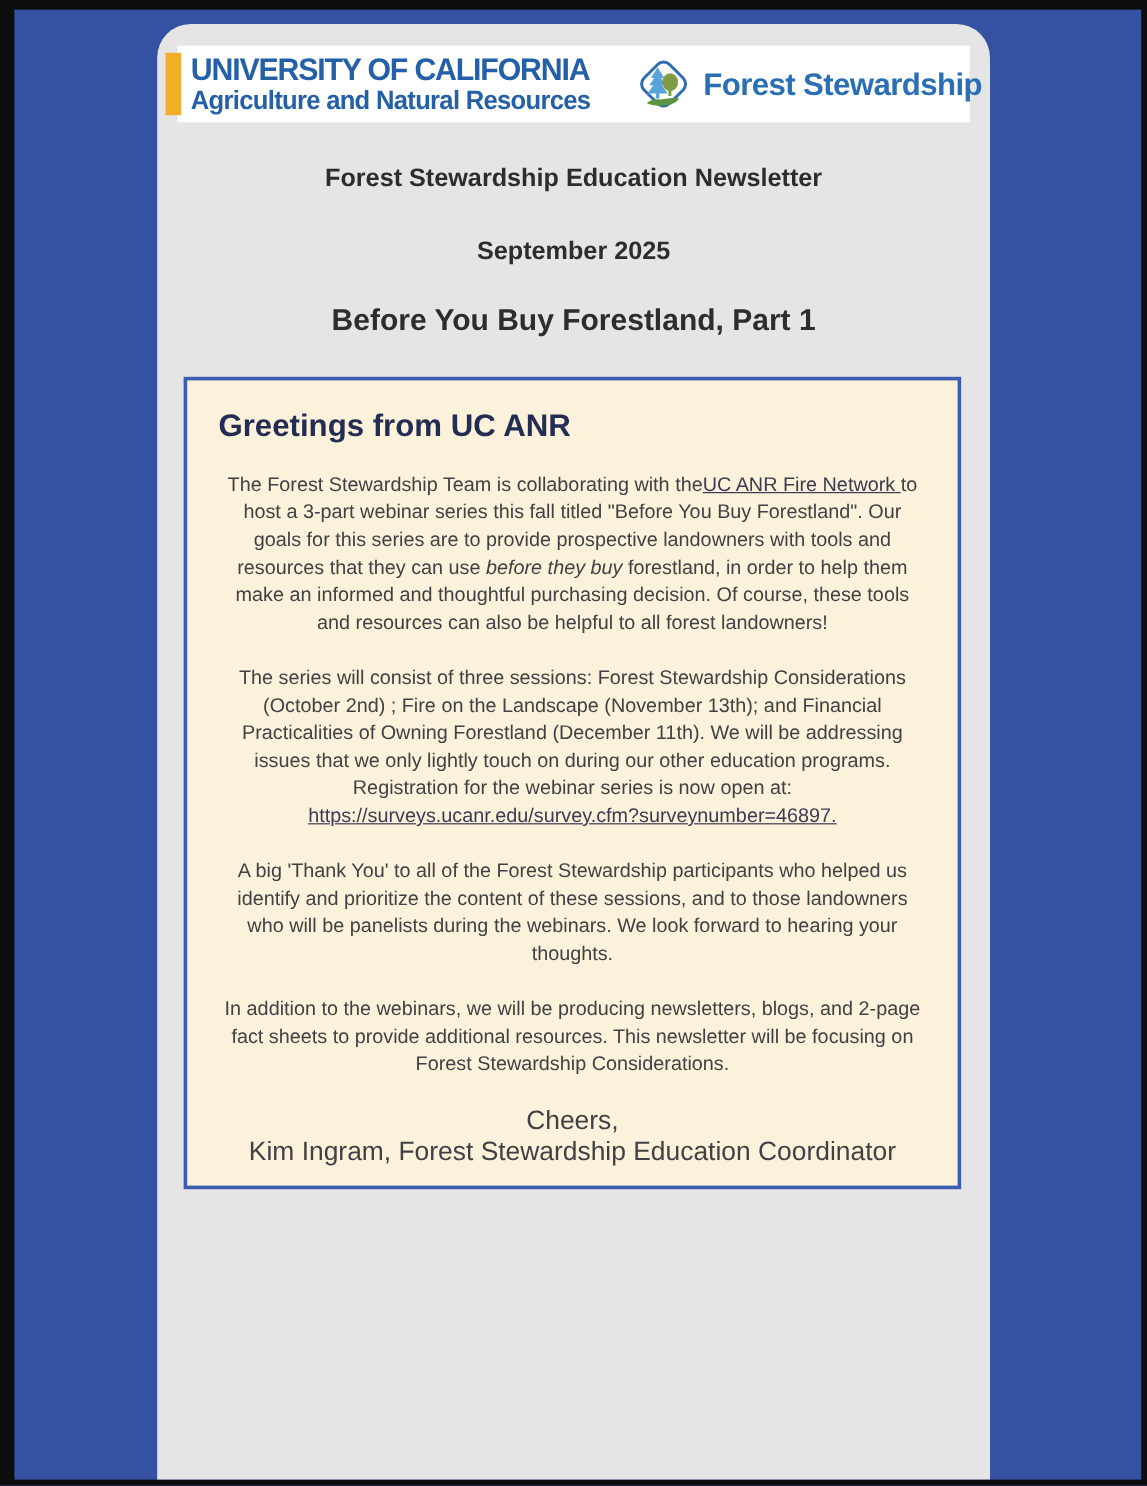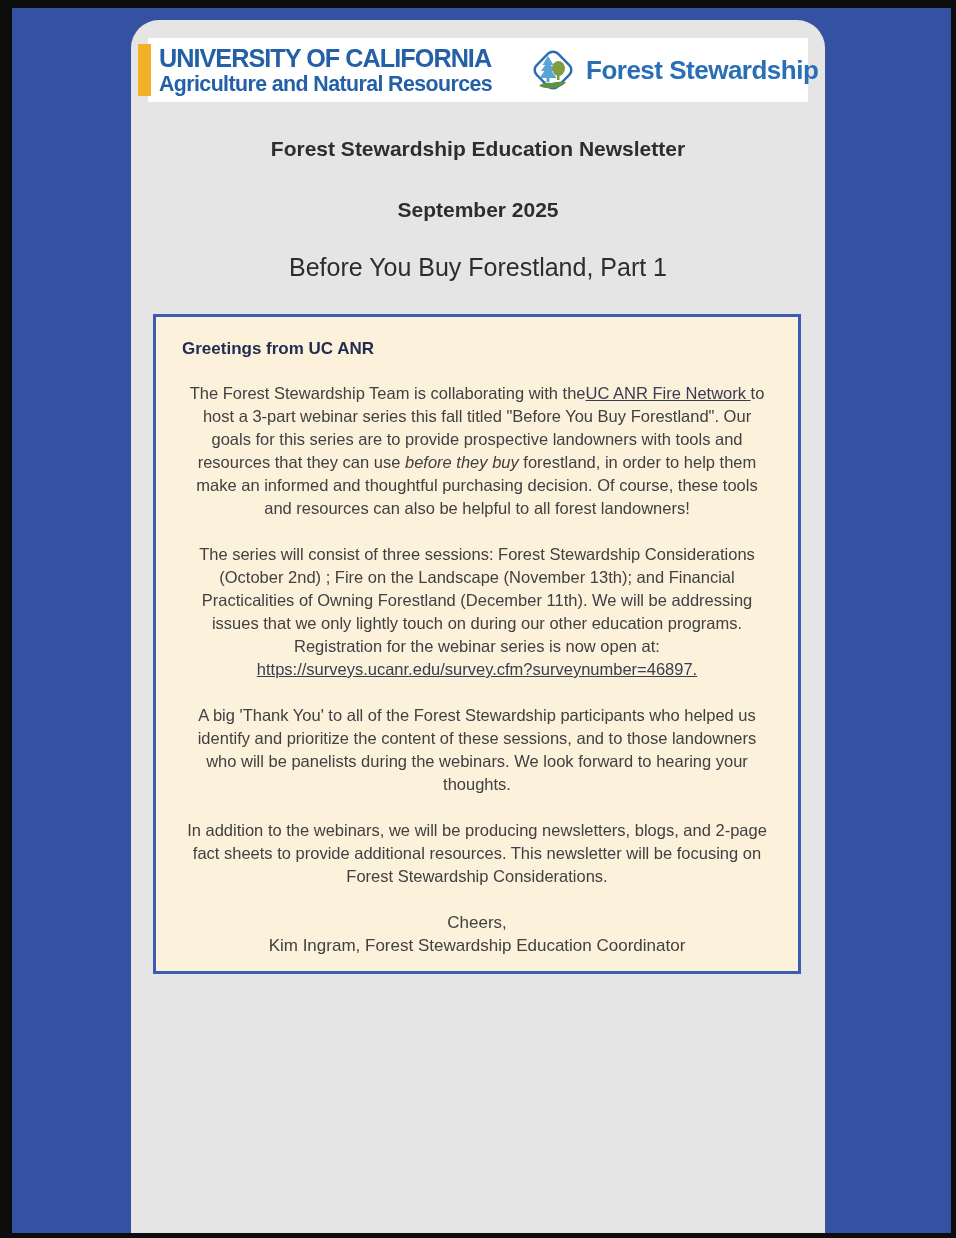--- a/index.html
+++ b/index.html
@@ -45,42 +45,42 @@
     color:#2460a8;letter-spacing:-0.6px;white-space:nowrap;
   }
   .fs-brand{display:flex;align-items:center;gap:6px;}
   .fs-brand svg{display:block;}
   .fs-label{
     font-weight:bold;font-size:26px;color:#2a6fb5;
     letter-spacing:-0.5px;white-space:nowrap;
   }
   .masthead{text-align:center;margin-top:26px;color:#2d2d2d;}
   .mast-title{font-weight:bold;font-size:21px;line-height:29px;margin-top:32px;}
-  .mast-subtitle{font-weight:normal;font-size:25px;margin-top:29px;}
+  .mast-subtitle{font-weight:bold;font-size:25px;margin-top:29px;}
   .greetings-box{
     box-sizing:border-box;
     margin:32px auto 0 22px;
     width:648px;
     border:3px solid #3a5db1;
     padding:16px 26px 14px 26px;
     background:#fcf1da;
   }
   .greet-heading{
-    font-weight:bold;font-size:17px;color:#232c52;
+    font-weight:bold;font-size:26px;color:#232c52;
     margin:6px 0 0 0;
   }
   .greetings-box p{
     font-size:16.5px;line-height:23px;color:#414043;
     margin:23px 0 0 0;
     text-align:center;
   }
   .greetings-box a{
     color:#3b3b52;text-decoration:underline;cursor:pointer;
   }
-  .sig-line{font-size:17px;line-height:23px;color:#414043;}
+  .sig-line{font-size:22px;line-height:23px;color:#414043;}
 </style>
 </head>
 <body>
 
 <div class="blue-bg">
   <div class="panel">
 
     <div class="logo-box">
       <div class="ucanr-brand">
         <div class="gold-bar"></div>

